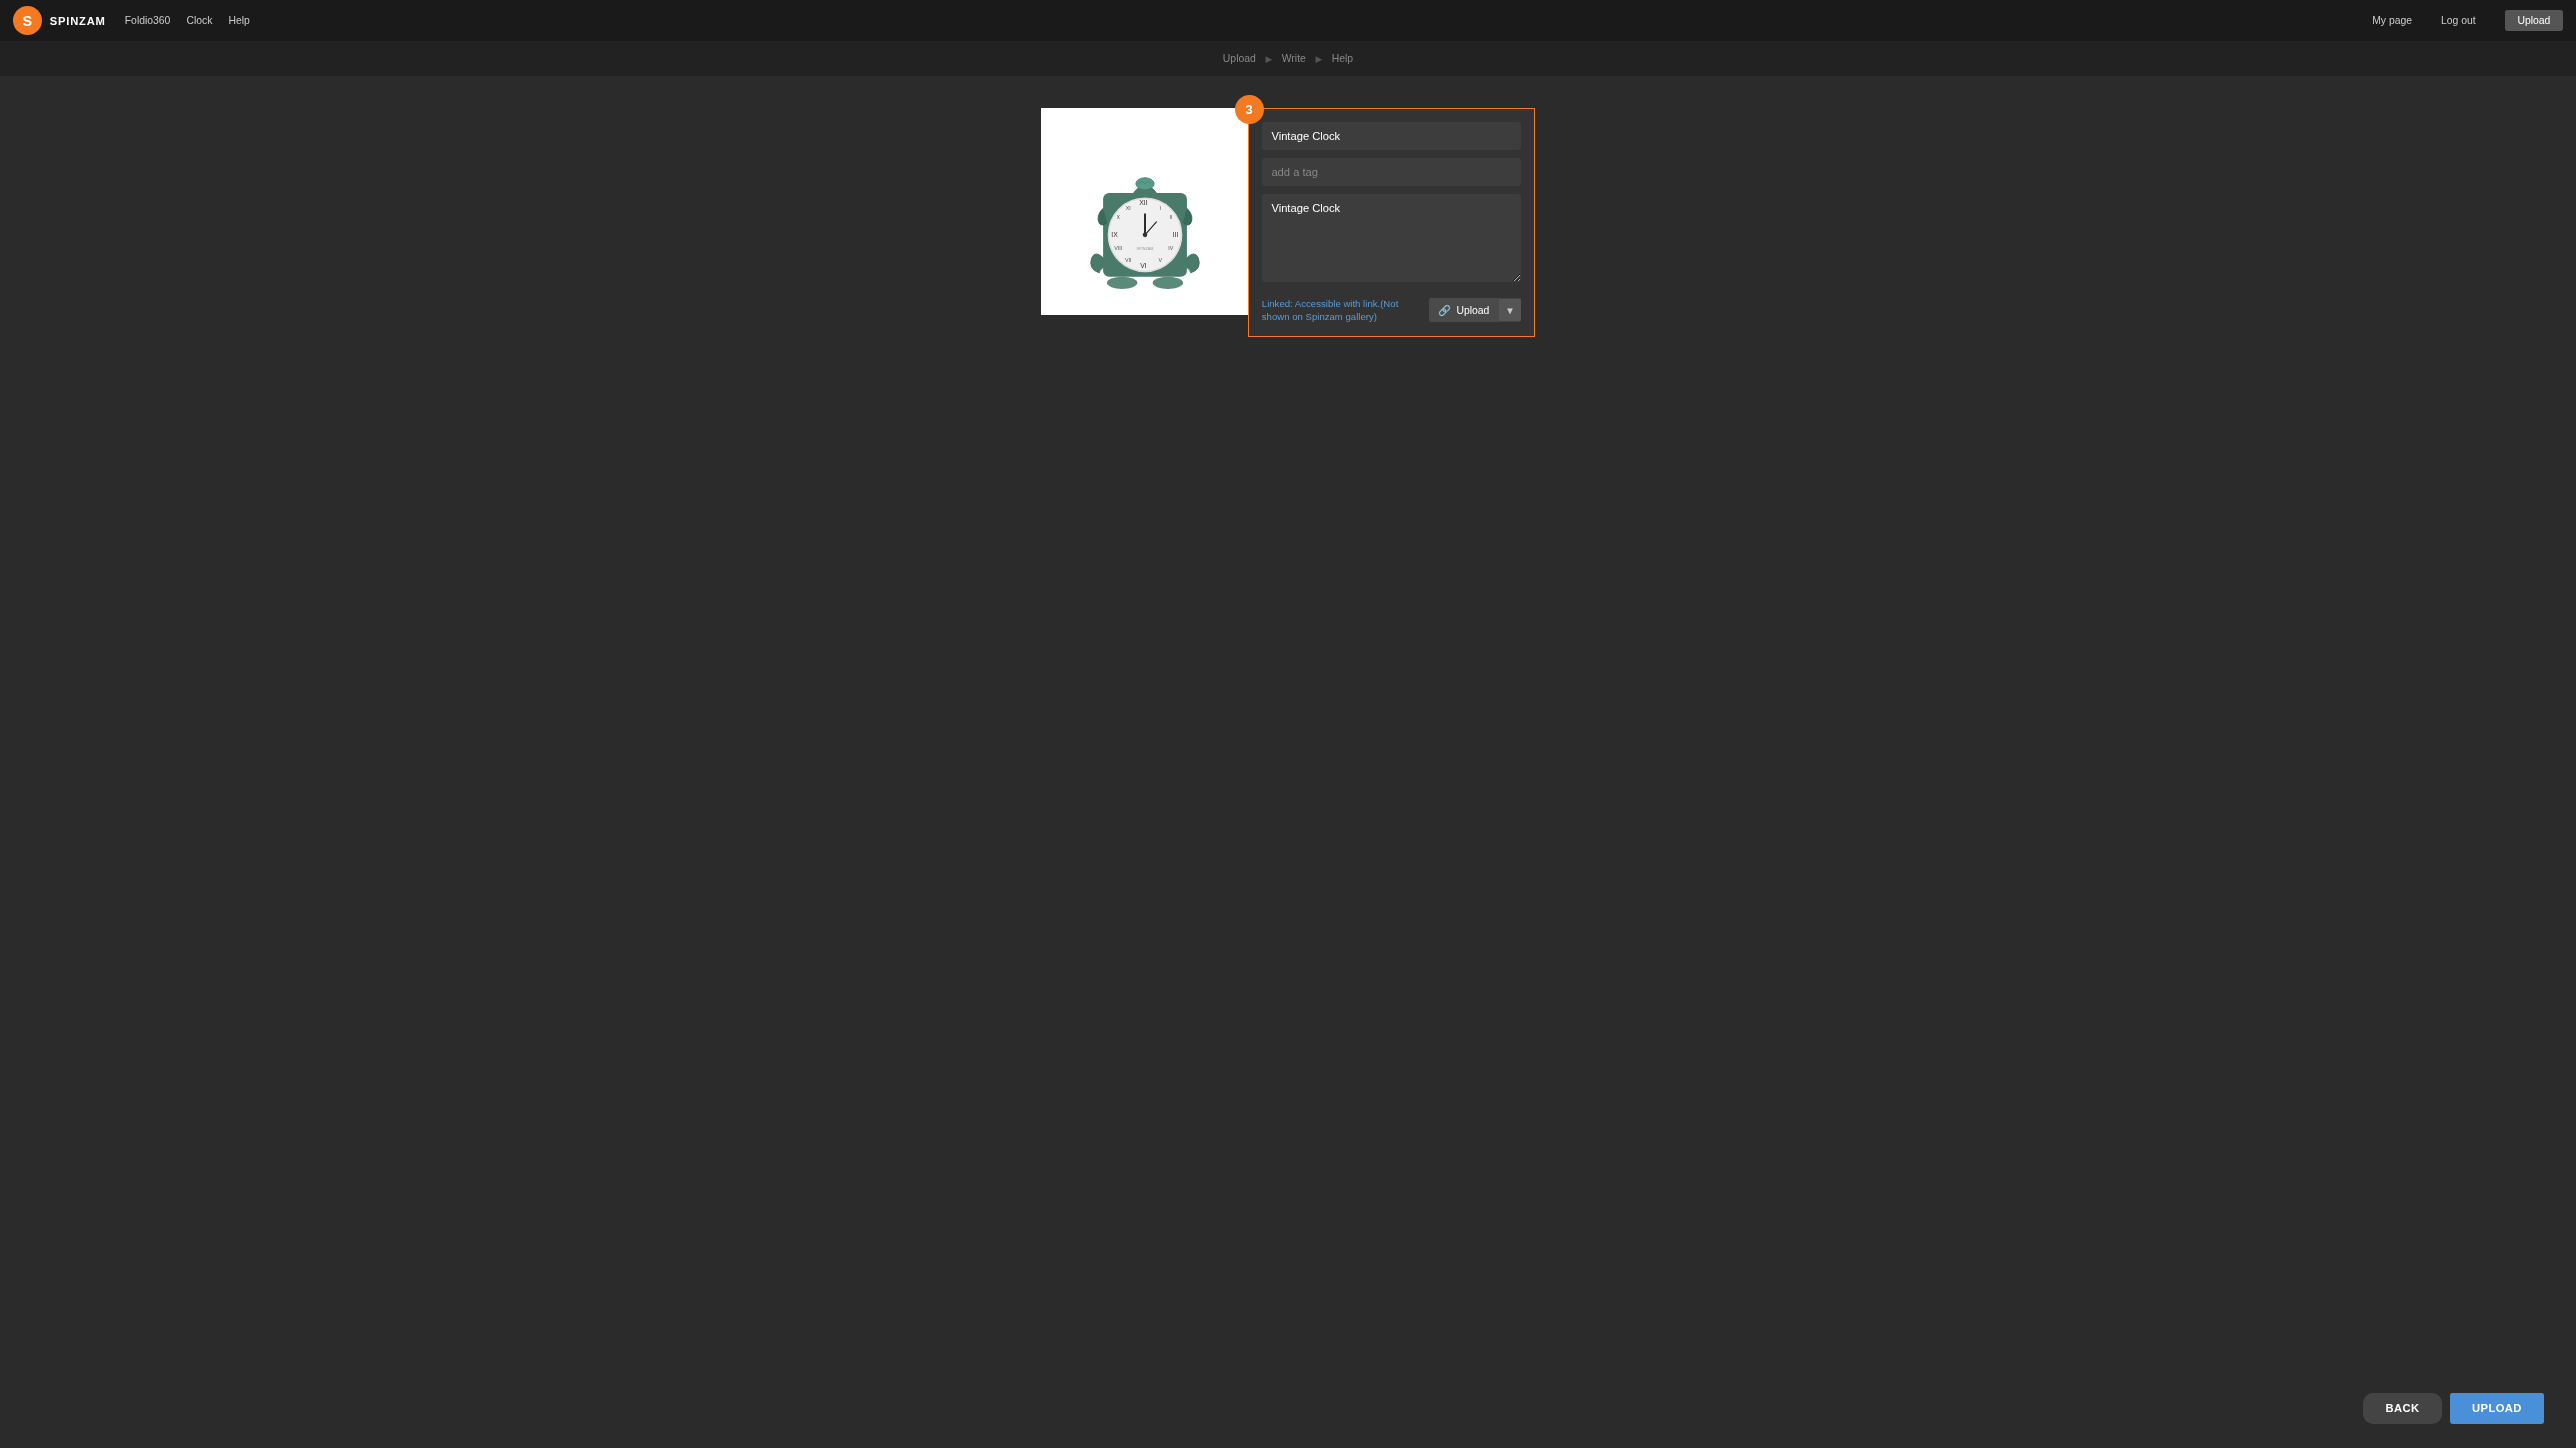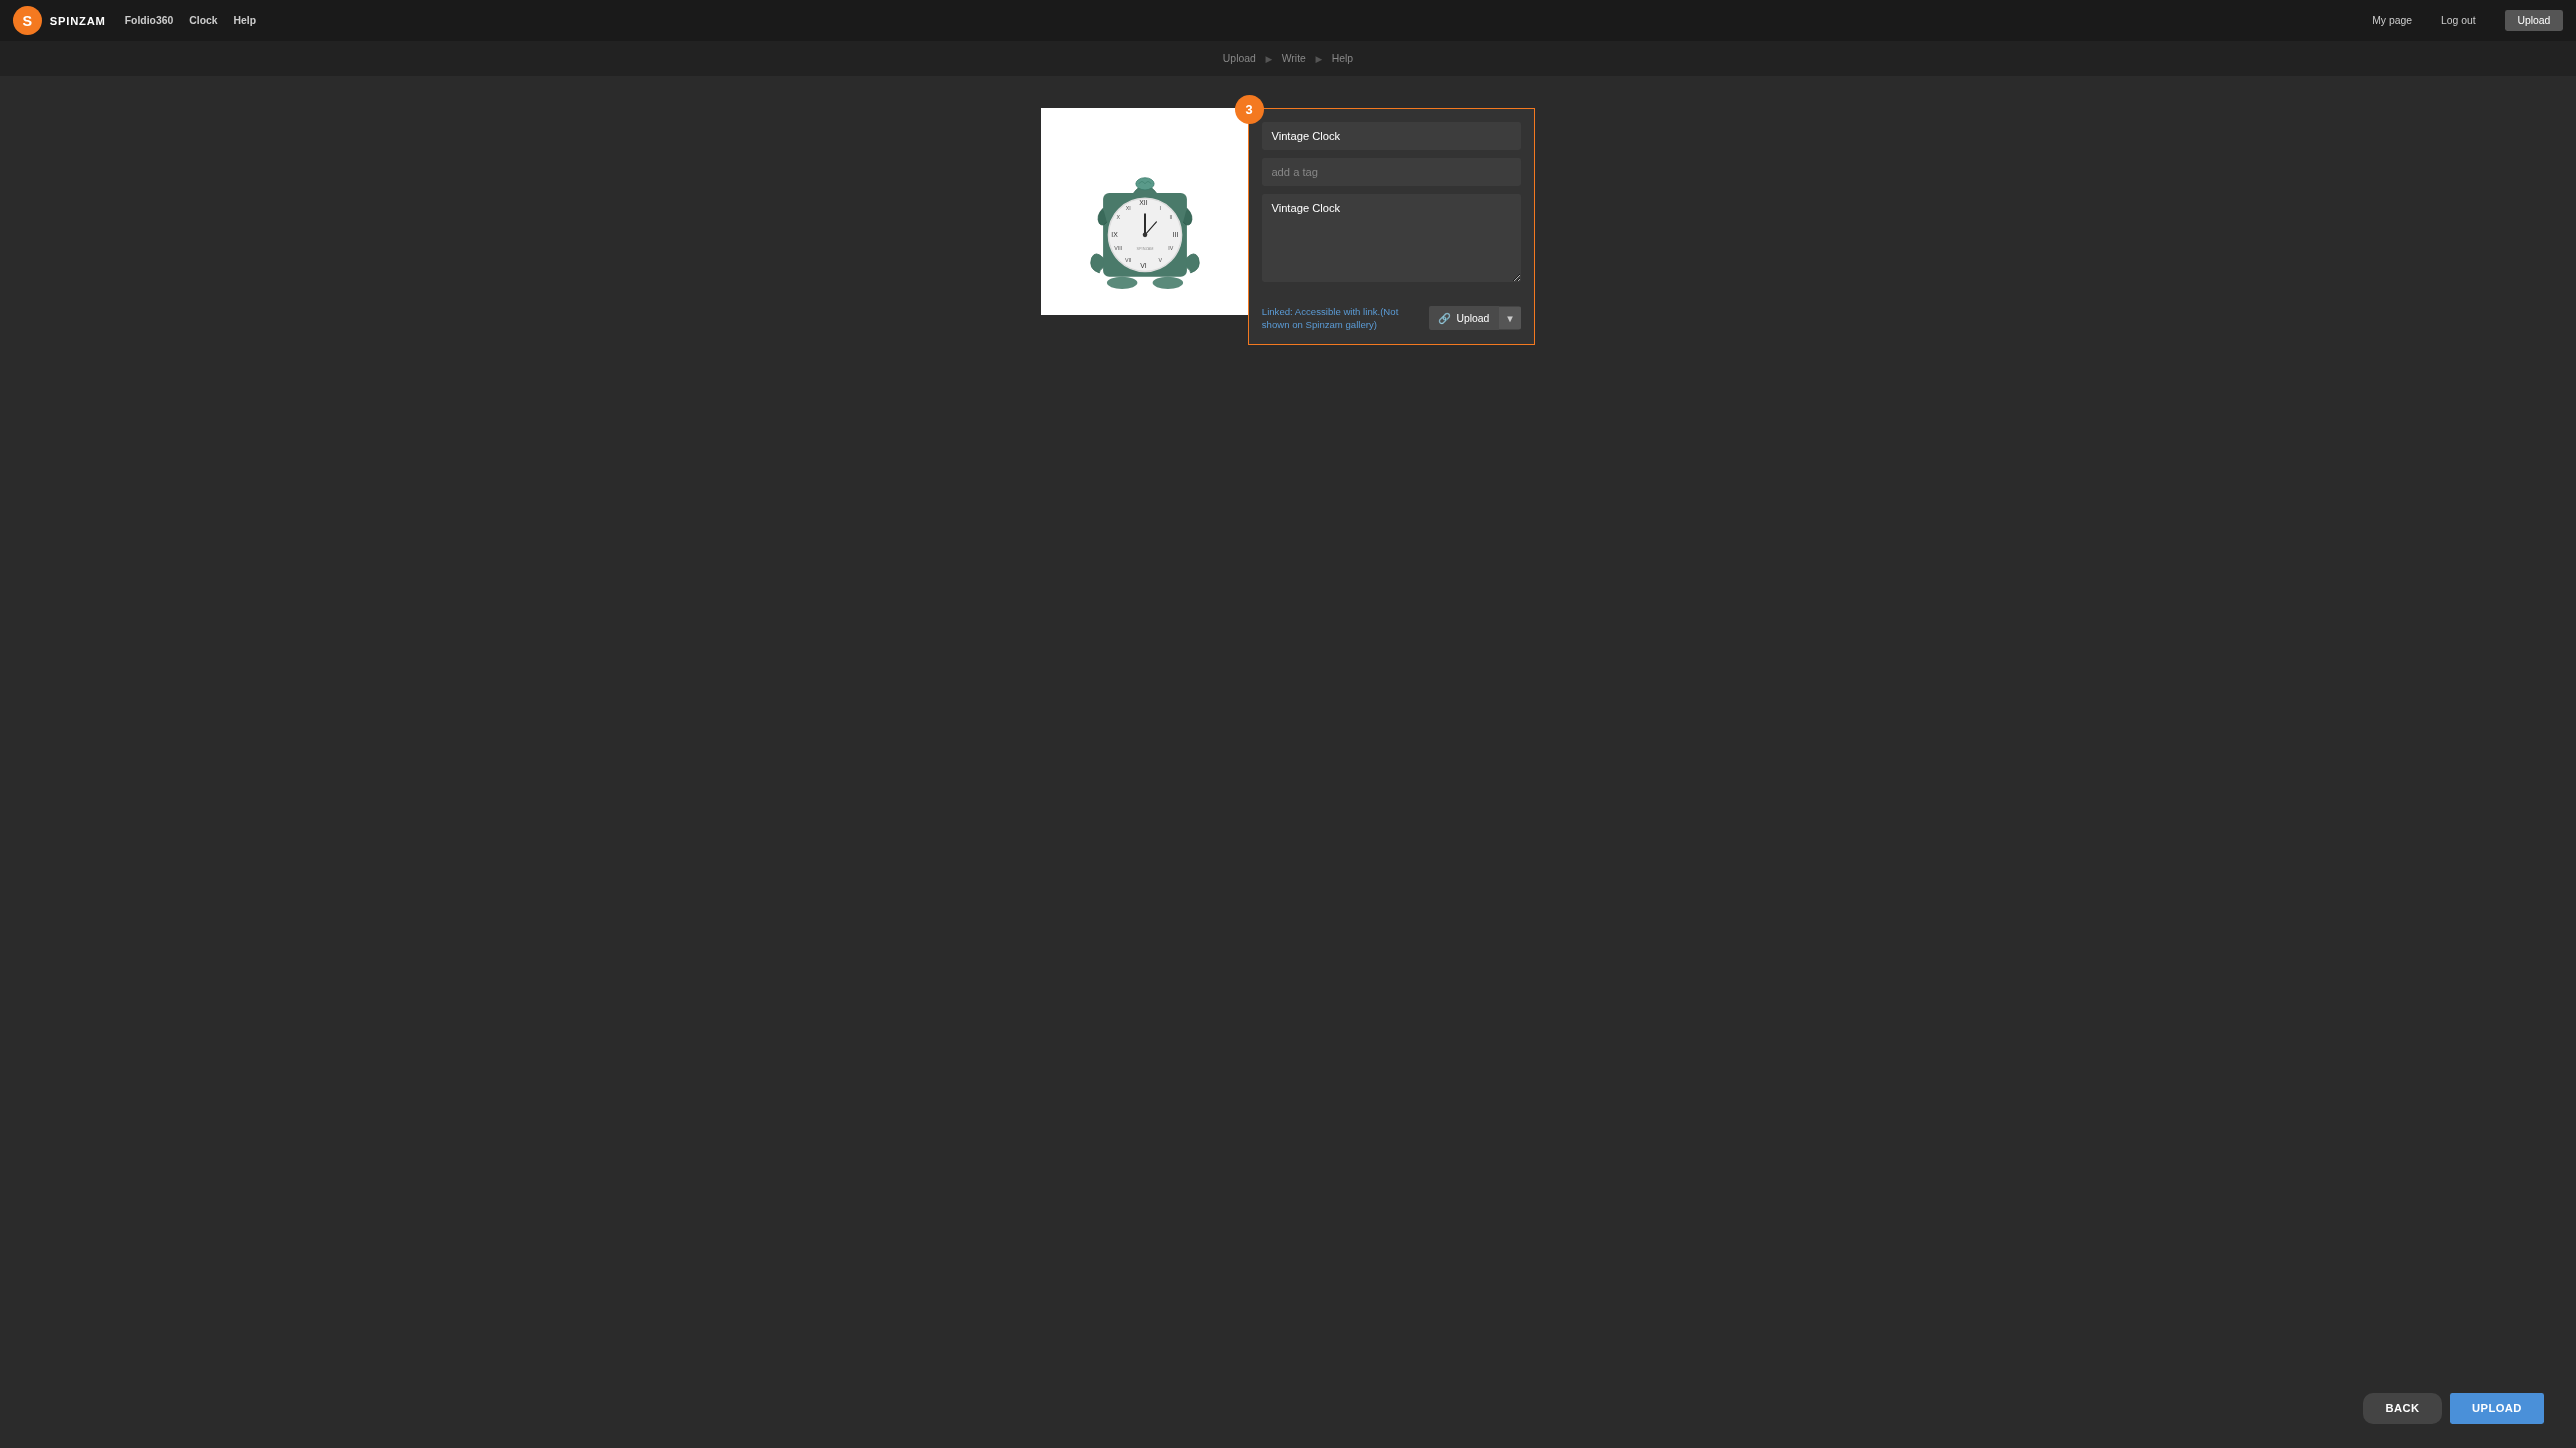--- a/index.html
+++ b/index.html
@@ -48,21 +48,20 @@
     }
     .nav-links {
       display: flex;
       gap: 16px;
     }
     .nav-link {
       color: #ccc;
       font-size: 10.4px;
       cursor: pointer;
       text-decoration: none;
-      font-weight: bold;
     }
     .nav-right {
       display: flex;
       align-items: center;
       gap: 29px;
     }
     .nav-right-link {
       color: #ccc;
       font-size: 10.4px;
       cursor: pointer;
@@ -168,21 +167,21 @@
       margin-bottom: 8px;
       font-family: inherit;
     }
     .form-textarea::placeholder {
       color: #888;
     }
     .form-footer {
       display: flex;
       align-items: center;
       justify-content: space-between;
-      margin-top: 12px;
+      margin-top: 4px;
     }
     .linked-text {
       color: #5b9bd5;
       font-size: 9.6px;
       max-width: 160px;
       line-height: 1.4;
     }
     .linked-dropdown {
       display: flex;
       align-items: center;

